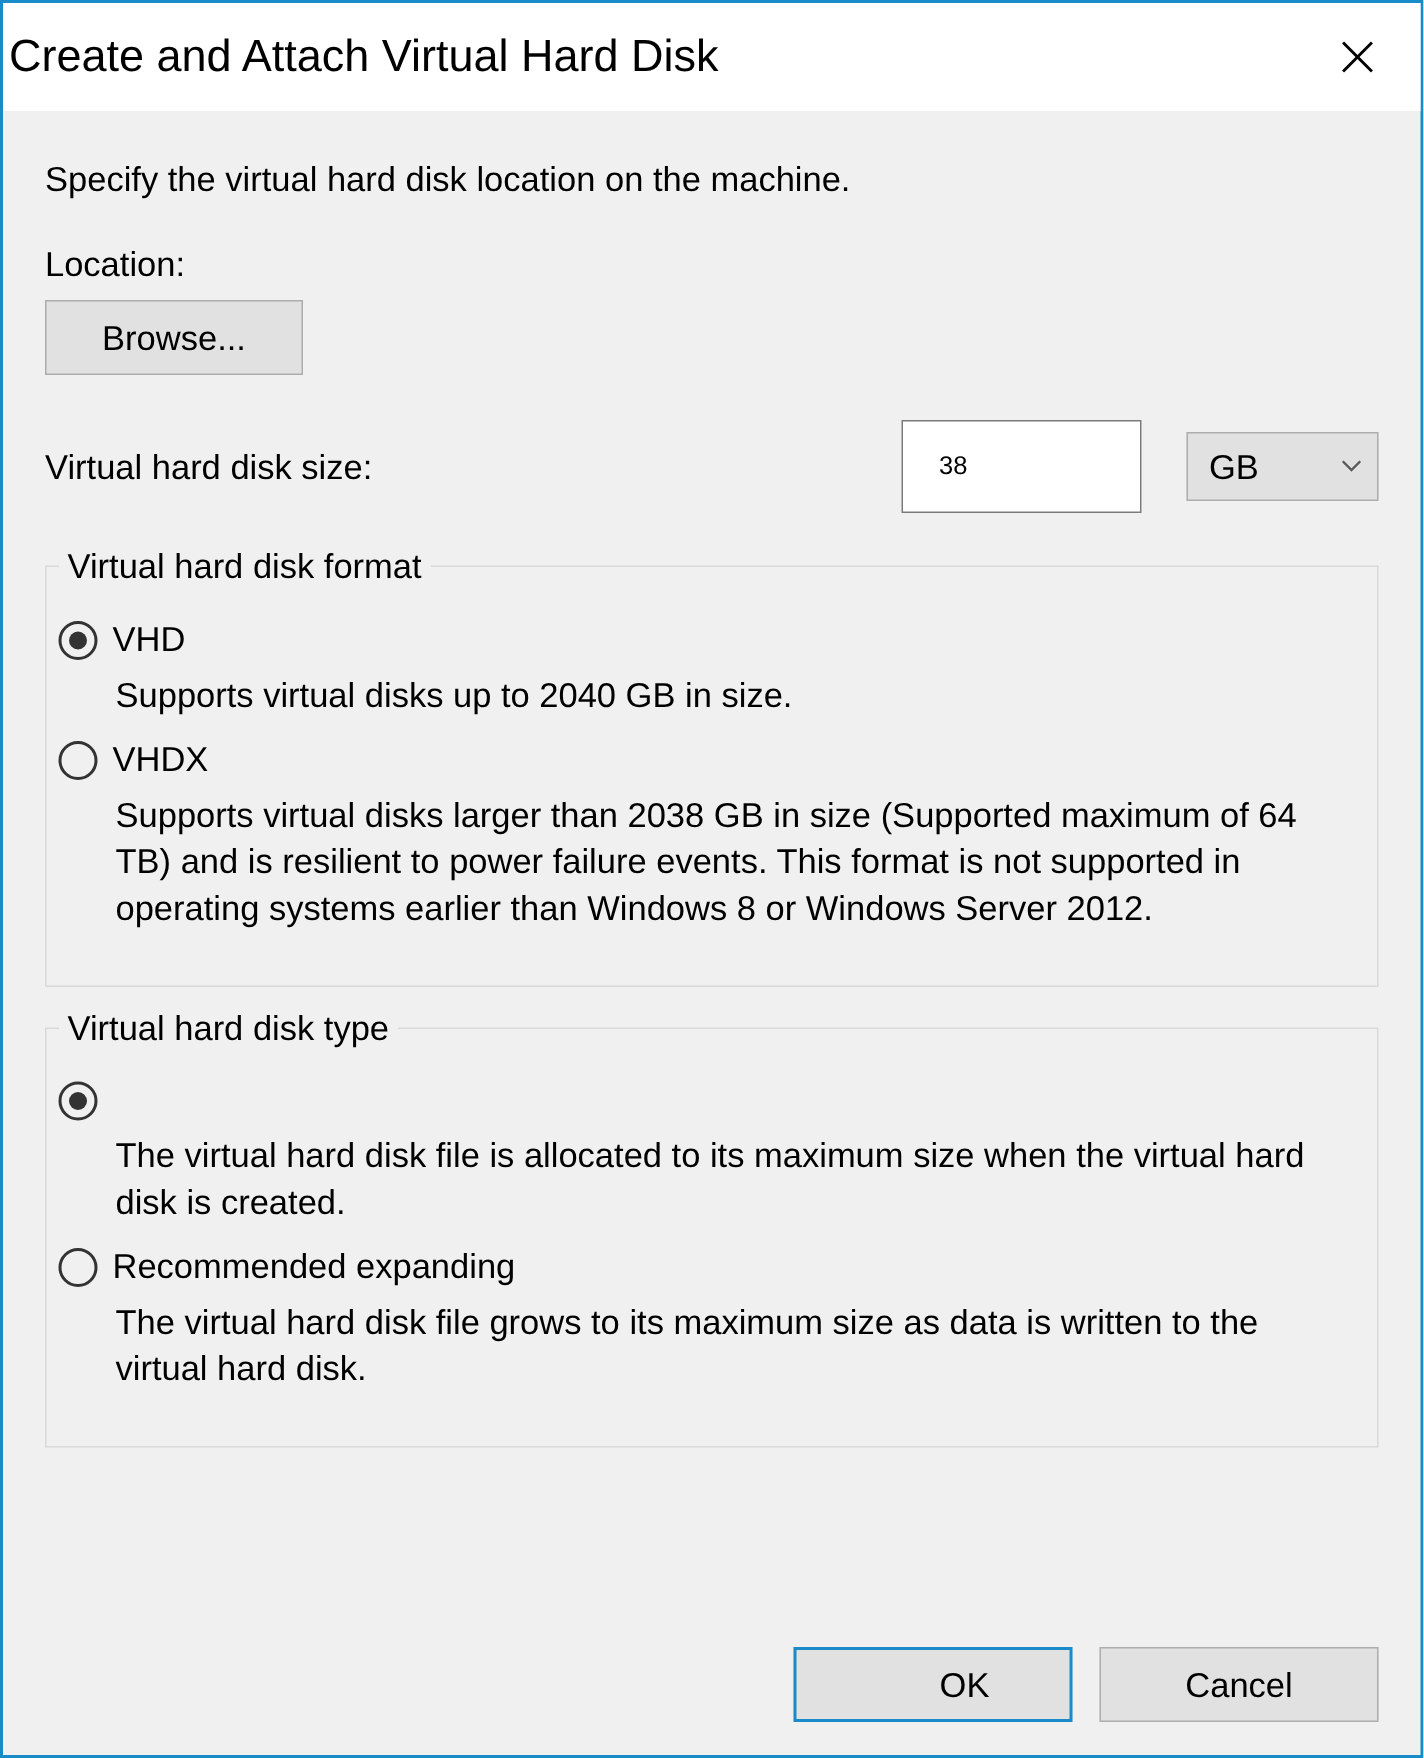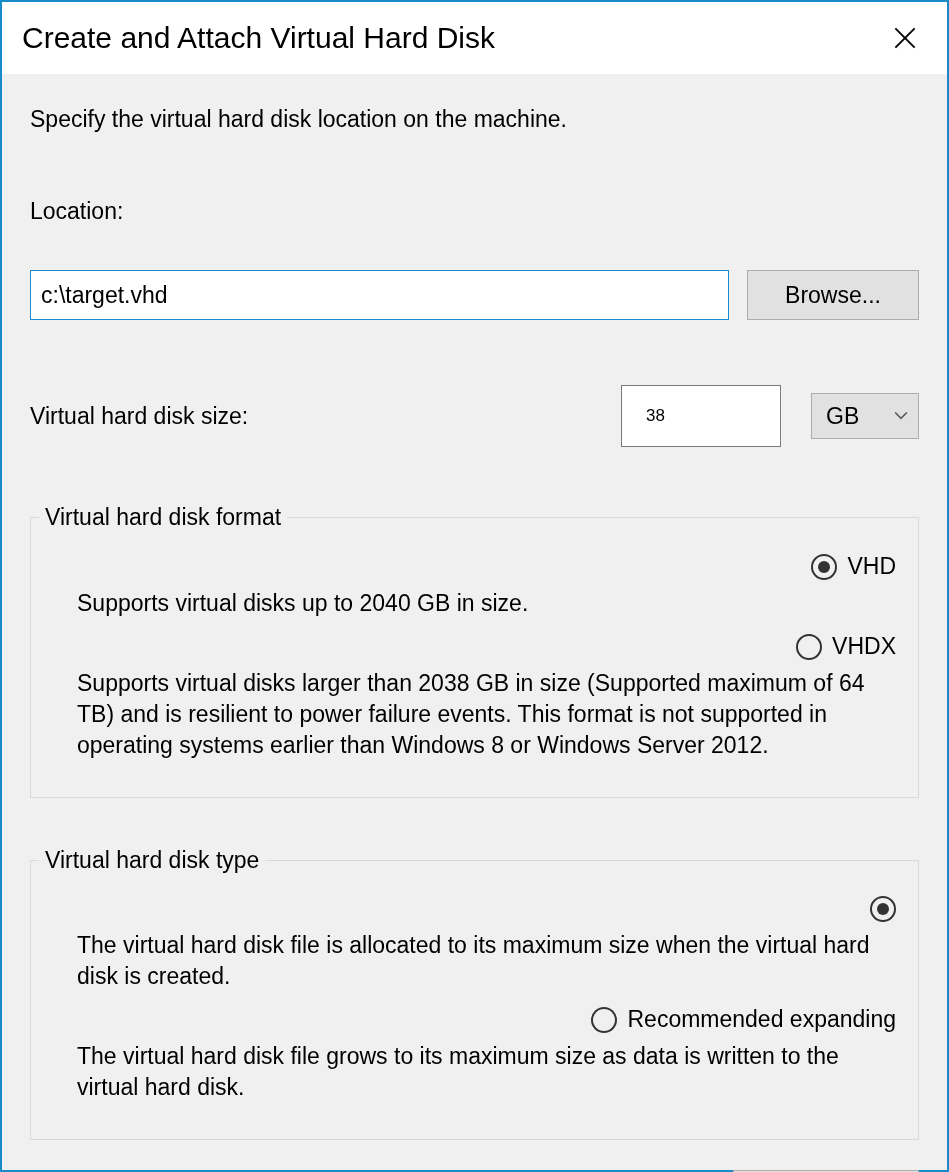--- a/index.html
+++ b/index.html
@@ -18,41 +18,40 @@
     border: 2px solid #1a8bc9;
     background: #f0f0f0;
     display: flex;
     flex-direction: column;
   }
   .titlebar {
     background: #fff;
     display: flex;
     align-items: center;
     justify-content: space-between;
-    padding: 14px 20px 14px 20px;
+    padding: 14px 20px 14px 4px;
   }
   .titlebar .title {
     font-size: 30px;
     font-weight: 400;
   }
   .close-x {
     width: 44px;
     height: 44px;
     display: flex;
     align-items: center;
     justify-content: center;
     cursor: pointer;
   }
   .close-x svg { width: 22px; height: 22px; }
   .content {
     flex: 1;
     padding: 26px 28px 0 28px;
     display: flex;
     flex-direction: column;
-    gap: 35px;
   }
   .instr { margin: 6px 0 30px 0; }
   .label { margin-bottom: 10px; }
   .row-loc { display: flex; gap: 18px; align-items: stretch; margin-bottom: 30px; }
   .text-input {
     flex: 1;
     height: 50px;
     border: 1px solid #1a8bc9;
     background: #fff;
     font-family: inherit;
@@ -76,21 +75,21 @@
     width: 160px;
     height: 62px;
     border: 1px solid #7a7a7a;
     background: #fff;
     font-family: inherit;
     font-size: 17px;
     padding: 4px 24px;
     margin-right: 30px;
   }
   .combo {
-    width: 108px;
+    width: 128px;
     height: 46px;
     border: 1px solid #adadad;
     background: #e1e1e1;
     display: flex;
     align-items: center;
     padding: 0 10px 0 14px;
     justify-content: space-between;
     cursor: pointer;
   }
   .combo svg { width: 14px; height: 14px; }
@@ -102,21 +101,20 @@
   fieldset.group legend {
     padding: 0 6px;
     font-size: 23px;
   }
   .radio-row {
     display: flex;
     align-items: center;
     gap: 10px;
     margin: 12px 0 6px 0;
     cursor: pointer;
-    justify-content: flex-end;
   }
   .radio-outer {
     width: 26px; height: 26px;
     border: 2px solid #333;
     border-radius: 50%;
     display: inline-flex;
     align-items: center;
     justify-content: center;
     flex-shrink: 0;
   }
@@ -161,21 +159,20 @@
       </svg>
     </div>
   </div>
 
   <div class="content">
 
     <div class="instr">Specify the virtual hard disk location on the machine.</div>
 
     <div class="label">Location:</div>
     <div class="row-loc">
-      <input type="text" class="text-input" value="c:\target.vhd" style="">
       <button class="btn browse-btn">Browse...</button>
     </div>
 
     <div class="row-size">
       <div class="size-label">Virtual hard disk size:</div>
       <input type="text" class="size-input" value="38" style="">
       <div class="combo">
         <span>GB</span>
         <svg viewBox="0 0 12 12">
           <polyline points="1,3 6,8 11,3" fill="none" stroke="#5a5a5a" stroke-width="1.4"></polyline>

